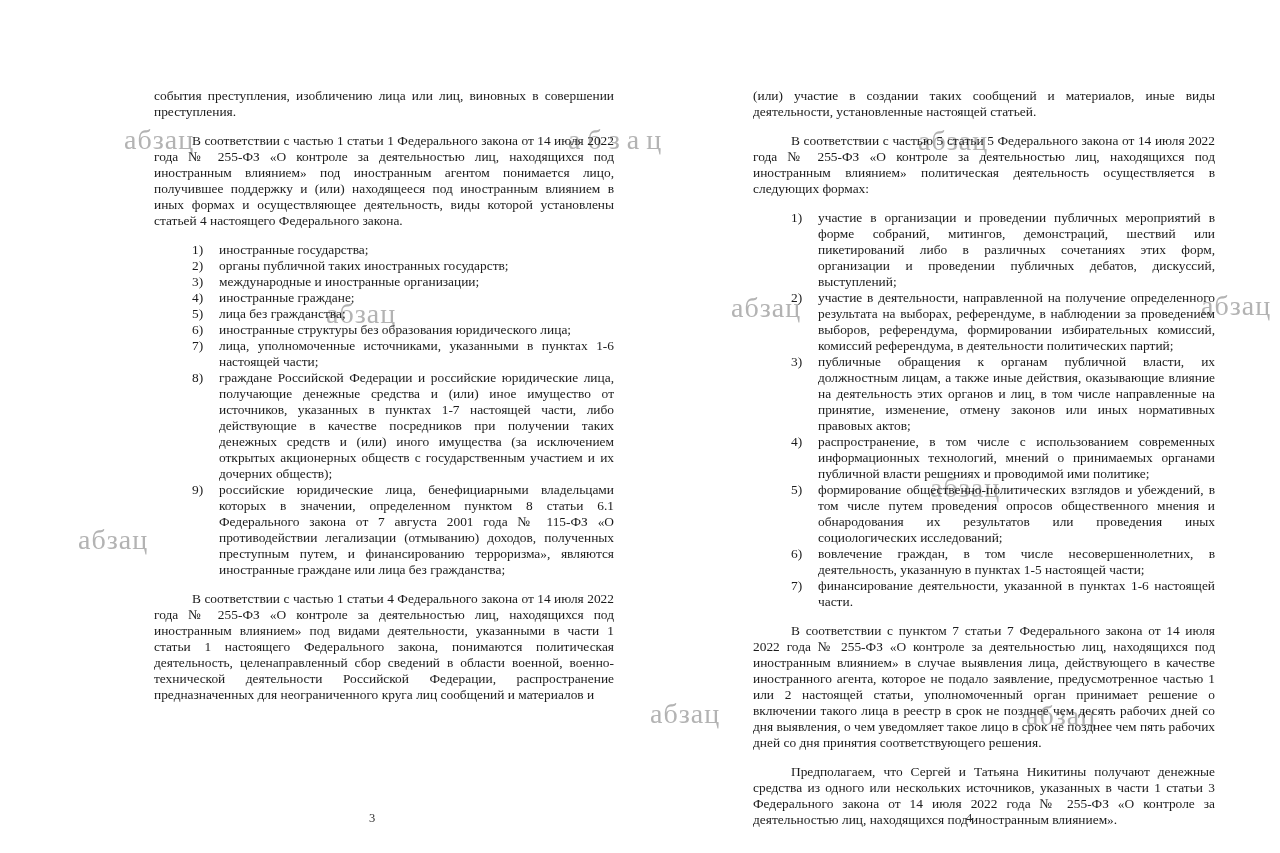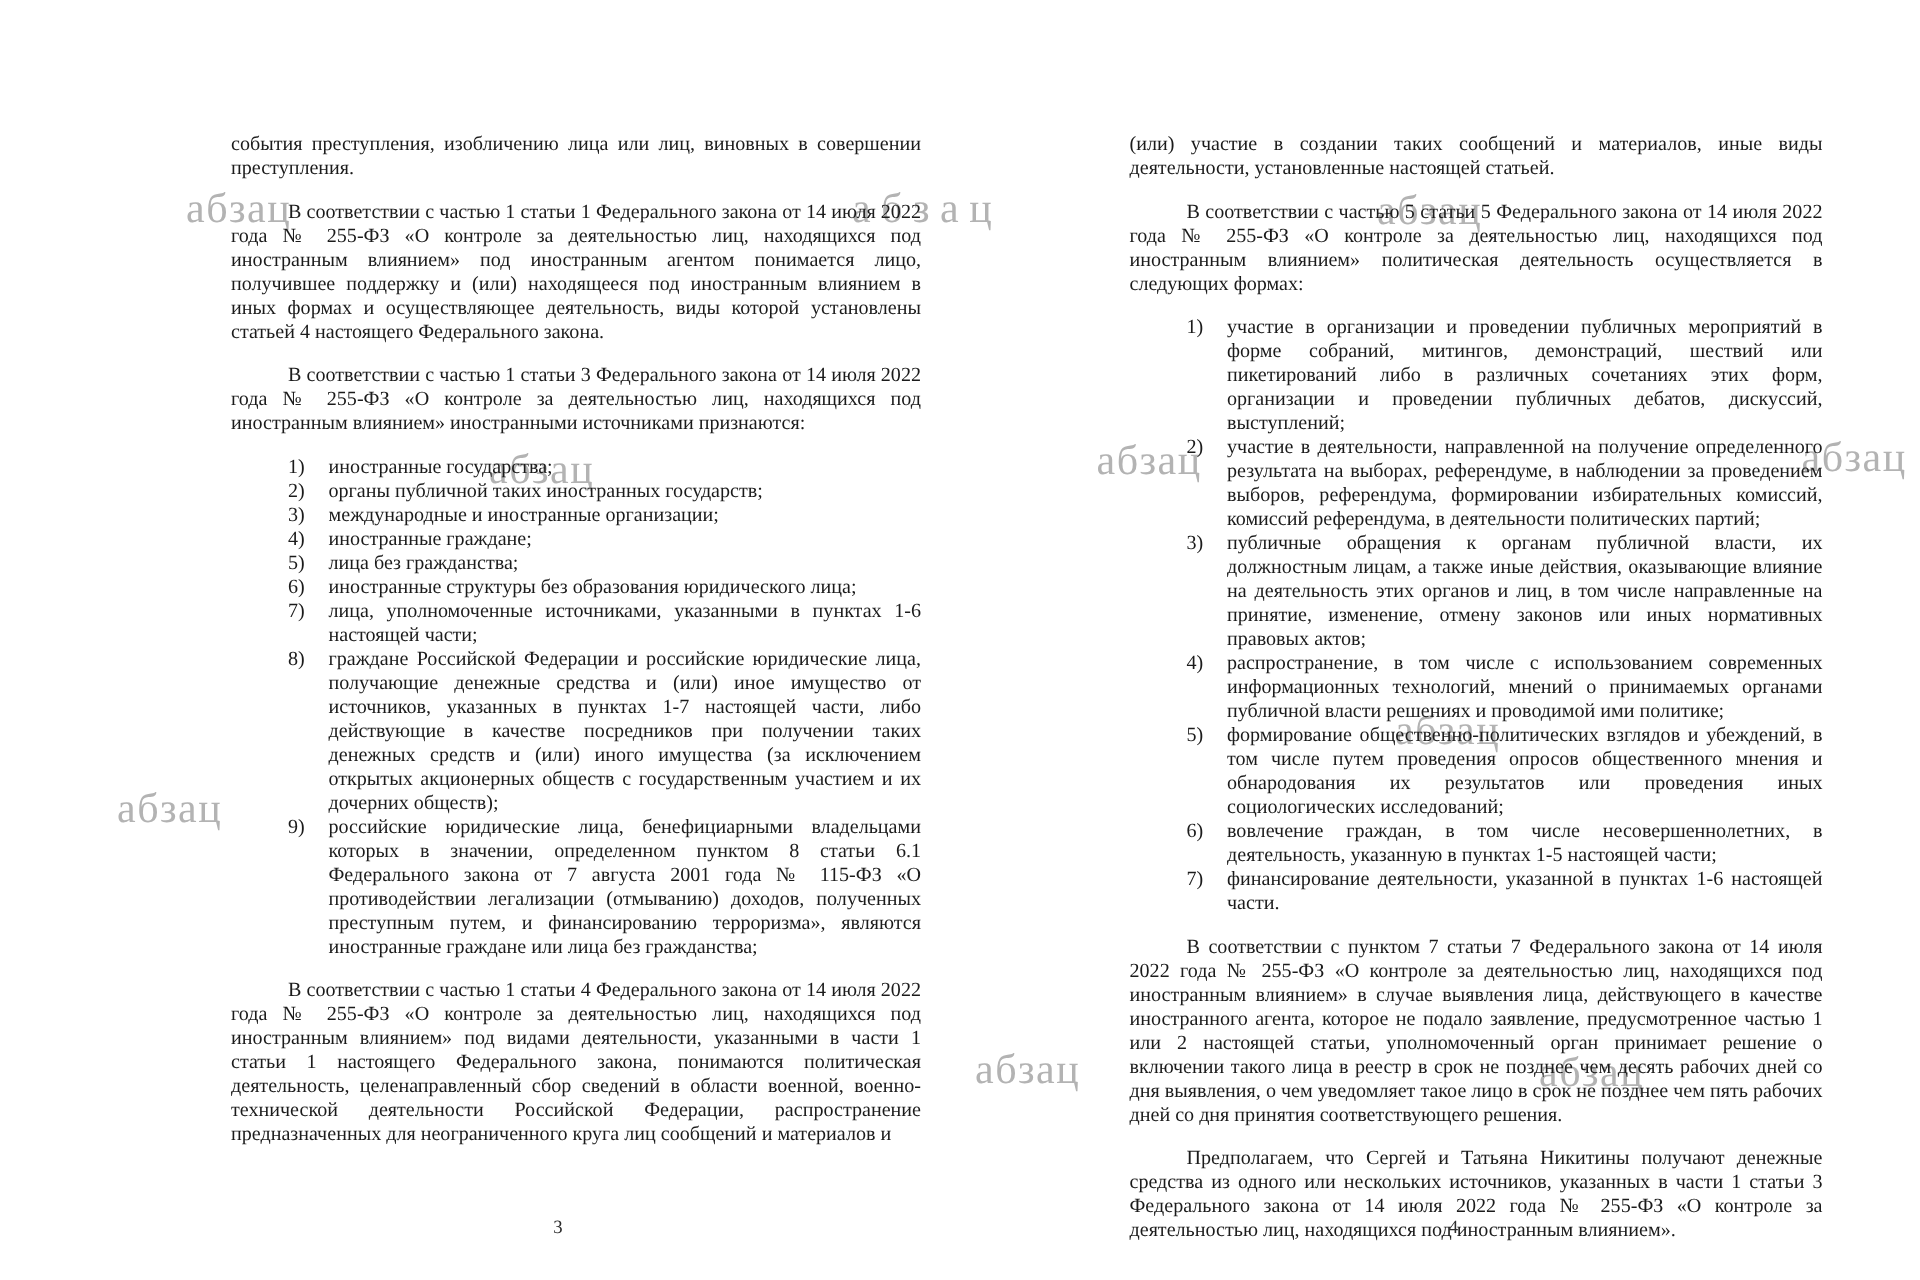--- a/index.html
+++ b/index.html
@@ -89,21 +89,20 @@
   <div class="wm w5">абзац</div>
   <div class="wm w6">абзац</div>
   <div class="wm w7">абзац</div>
   <div class="wm w8">абзац</div>
   <div class="wm w9">абзац</div>
   <div class="wm w10">абзац</div>
 
   <div class="page-col col-left">
     <p>события преступления, изобличению лица или лиц, виновных в совершении преступления.</p>
     <p class="ind">В соответствии с частью 1 статьи 1 Федерального закона от 14 июля 2022 года № 255-ФЗ «О контроле за деятельностью лиц, находящихся под иностранным влиянием» под иностранным агентом понимается лицо, получившее поддержку и (или) находящееся под иностранным влиянием в иных формах и осуществляющее деятельность, виды которой установлены статьей 4 настоящего Федерального закона.</p>
-    <p class="ind">В соответствии с частью 1 статьи 3 Федерального закона от 14 июля 2022 года № 255-ФЗ «О контроле за деятельностью лиц, находящихся под иностранным влиянием» иностранными источниками признаются:</p>
 
     <div class="law-list">
       <div class="li">
         <span class="num">1)</span>
         <span class="txt">иностранные государства;</span>
       </div>
       <div class="li">
         <span class="num">2)</span>
         <span class="txt">органы публичной таких иностранных государств;</span>
       </div>

